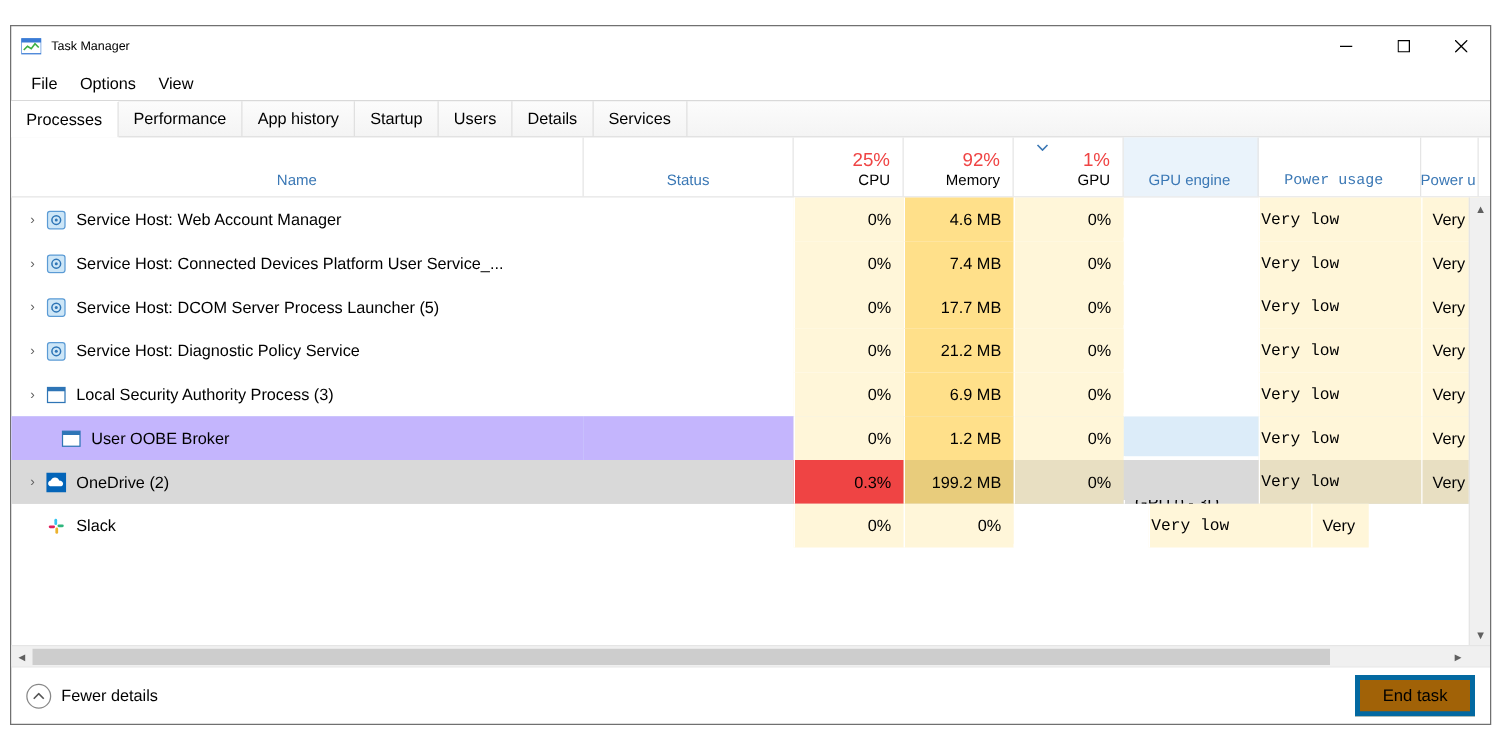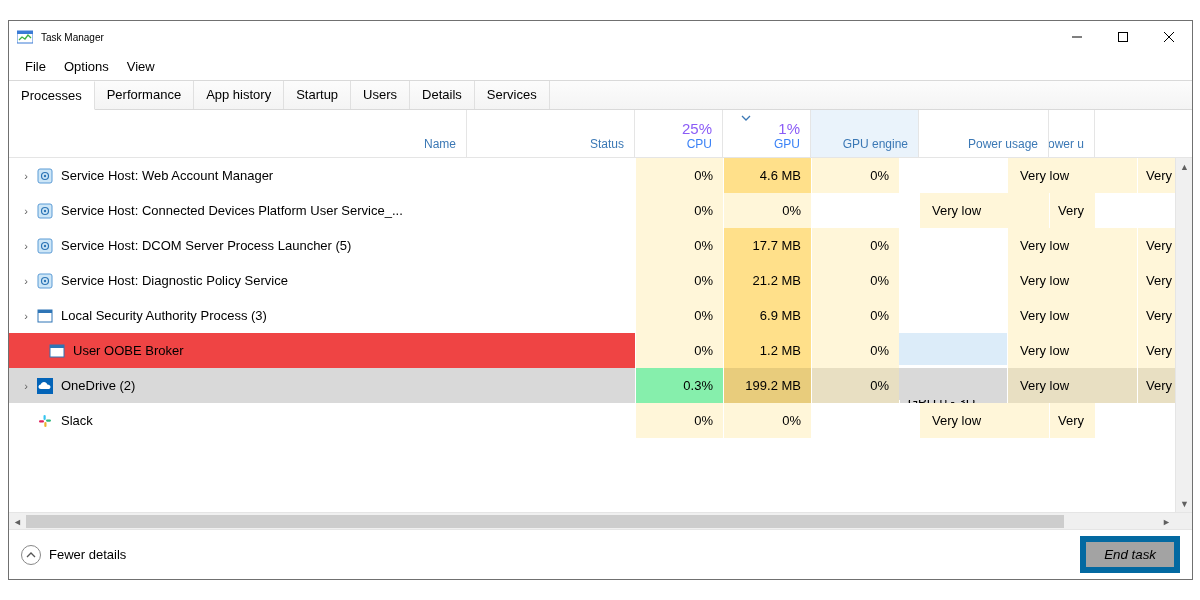--- a/index.html
+++ b/index.html
@@ -18,70 +18,70 @@
     .tabs { display: flex; border-bottom: 1px solid #d9d9d9; border-top: 1px solid #d9d9d9; background: linear-gradient(#fcfcfc,#f4f4f4); }
     .tab { padding: 6px 12px; cursor: default; position: relative; border-right: 1px solid #e0e0e0; }
     .tab.active { background: #fff; border-top: 1px solid #fff; border-bottom: 1px solid #fff; margin-bottom: -1px; }
     .tab.active::before { content:""; position:absolute; left:0; right:0; top:-1px; height:0; }
     
     .table-wrap { flex: 1; overflow: hidden; position: relative; display:flex; flex-direction:column; }
     .thead, .row { display: flex; align-items: stretch; }
     .thead { border-bottom: 1px solid #e5e5e5; height: 48px; align-items: flex-end; background:#fff; }
     .col { display: flex; align-items: center; overflow: hidden; white-space: nowrap; }
     .th { flex-direction: column; justify-content: flex-end; align-items: flex-end; padding: 4px 10px 6px 8px; border-right: 1px solid #e5e5e5; height: 48px; }
-    .th.left { align-items: flex-end; }
-    .th .pct { font-size: 15px; color: #8b5cf6; }
-    .th .lbl { font-size: 12px; color: #3b82f6; }
+    .th.left { align-items: center; }
+    .th .pct { font-size: 15px; color: #ef4444; }
+    .th .lbl { font-size: 12px; color: #000000; }
     .th.left .lbl { color:#3b78b5; }
     .th.sortable { position:relative; }
     .th.highlight { background:#eaf3fb; }
     .c-name { width: 458px; padding-left: 10px; }
     .c-status { width: 168px; padding-left: 10px; }
     .c-cpu { width: 88px; justify-content: flex-end; padding-right: 10px; }
     .c-mem { width: 88px; justify-content: flex-end; padding-right: 10px; }
     .c-gpu { width: 88px; justify-content: flex-end; padding-right: 10px; }
     .c-gpue { width: 108px; padding-left: 8px; }
-    .c-pwr { width: 130px; padding-left: 12px; }
+    .c-pwr { width: 130px; padding-left: 1px; font-family: Liberation Mono, monospace; }
     .c-pwrt { width: 46px; padding-left: 8px; }
     .vscroll-gutter { width: 17px; background: #f0f0f0; position:absolute; right:0; top:0; bottom:0; border-left:1px solid #e5e5e5; }
     .vscroll-arrow { width:17px; height:17px; display:flex; align-items:center; justify-content:center; color:#606060; font-size:9px; position:absolute; left:0; }
     .vscroll-arrow.up { top:0; }
     .vscroll-arrow.dn { bottom:0; }
     .rows { position:relative; }
     .row { height: 35px; border-bottom: 0px; }
     .row .c-cpu, .row .c-mem, .row .c-gpu, .row .c-gpue, .row .c-pwr, .row .c-pwrt { background: #fff6d9; border-left:1px solid #fff; border-right:0; }
     .row .c-cpu { background:#fff6d9; }
     .row .c-mem { background:#ffe08a; }
     .row .c-gpu { background:#fff6d9; }
     .row .c-gpue { background:#fff;margin-top:32px; }
     .row .c-pwr { background:#fff6d9; }
     .row .c-pwrt { background:#fff6d9; }
     .row.sel { background:#dcecf9; }
-    .row.sel .c-name, .row.sel .c-status { background:#ef4444;padding-left:22px; }
+    .row.sel .c-name, .row.sel .c-status { background:#c4b5fd;padding-left:22px; }
     .row.sel .c-cpu, .row.sel .c-mem, .row.sel .c-gpu, .row.sel .c-gpue, .row.sel .c-pwr, .row.sel .c-pwrt { filter:none; }
     .row.sel2 { background:#d9d9d9; }
     .row.sel2 .c-name, .row.sel2 .c-status { background:#d9d9d9; }
-    .row.sel2 .c-cpu { background:#86efac; }
+    .row.sel2 .c-cpu { background:#ef4444; }
     .row.sel2 .c-mem { background:#e8cc7c; }
     .row.sel2 .c-gpu { background:#e8dfc2; }
     .row.sel2 .c-gpue { background:#d9d9d9; }
     .row.sel2 .c-pwr { background:#e8dfc2; }
     .row.sel2 .c-pwrt { background:#e8dfc2; }
     .expander { width: 14px; text-align:center; color:#606060; font-size:11px; margin-right:4px; }
     .proc-icon { width:16px; height:16px; margin-right:8px; flex-shrink:0; }
     .hscroll { height: 17px; background:#f0f0f0; border-top:1px solid #e5e5e5; position:relative; }
     .hscroll .arrow { position:absolute; top:0; width:17px; height:17px; display:flex; align-items:center; justify-content:center; color:#606060; font-size:9px; }
     .hscroll .arrow.l { left:0; }
     .hscroll .arrow.r { right:17px; }
     .hscroll .thumb { position:absolute; left:17px; right:128px; top:2px; height:13px; background:#cdcdcd; }
     
     .footer { display:flex; align-items:center; padding:6px 12px; border-top:1px solid #e5e5e5; }
     .fewer { display:flex; align-items:center; gap:8px; cursor:default; }
     .circle-up { width:20px; height:20px; border:1px solid #888; border-radius:50%; display:flex; align-items:center; justify-content:center; }
-    .endtask { margin-left:auto; padding:5px 18px; border:6px solid #0369a1; background:#a3a3a3; cursor:default;font-style:italic; }
+    .endtask { margin-left:auto; padding:5px 18px; border:4px solid #0369a1; background:#a16207; cursor:default; }
   </style>
 </head>
 <body>
 
 <div class="window">
 
   <div class="titlebar">
     <svg class="app-icon" viewBox="0 0 16 16">
       <rect x="0" y="2" width="16" height="12" fill="#fff" stroke="#3a7bd5" stroke-width="1"></rect>
       <rect x="0" y="2" width="16" height="3" fill="#3a7bd5"></rect>
@@ -129,20 +129,24 @@
       <div class="col th left c-name">
           <span class="lbl">Name</span>
         </div>
       <div class="col th left c-status">
           <span class="lbl">Status</span>
         </div>
       <div class="col th c-cpu">
           <span class="pct">25%</span>
           <span class="lbl">CPU</span>
         </div>
+      <div class="col th c-mem sortable">
+          <span class="pct">92%</span>
+          <span class="lbl">Memory</span>
+        </div>
       <div class="col th c-gpu sortable">
         <svg width="10" height="6" style="position:absolute; top:6px; left:18px;" viewBox="0 0 10 6">
             <polyline points="1,1 5,5 9,1" fill="none" stroke="#3b78b5" stroke-width="1.3"></polyline>
           </svg>
         <span class="pct">1%</span>
           <span class="lbl">GPU</span>
       </div>
       <div class="col th left c-gpue highlight">
           <span class="lbl">GPU engine</span>
         </div>
@@ -177,20 +181,21 @@
             <span class="expander">›</span>
             <span class="proc-icon"><svg viewBox="0 0 16 16">
                 <rect x="1" y="1" width="14" height="14" rx="2" fill="#cde6f7" stroke="#5b9bd5"></rect>
                 <circle cx="8" cy="8" r="3.5" fill="none" stroke="#2e75b6" stroke-width="1.2"></circle>
                 <circle cx="8" cy="8" r="1.2" fill="#2e75b6"></circle>
               </svg></span>
             <span>Service Host: Connected Devices Platform User Service_...</span>
           </div>
           <div class="col c-status"></div>
           <div class="col c-cpu">0%</div>
+          <div class="col c-mem">7.4 MB</div>
           <div class="col c-gpu">0%</div>
           <div class="col c-gpue"></div>
           <div class="col c-pwr">Very low</div>
           <div class="col c-pwrt">Very</div>
         </div>
         <div class="row">
           <div class="col c-name">
             <span class="expander">›</span>
             <span class="proc-icon"><svg viewBox="0 0 16 16">
                 <rect x="1" y="1" width="14" height="14" rx="2" fill="#cde6f7" stroke="#5b9bd5"></rect>

